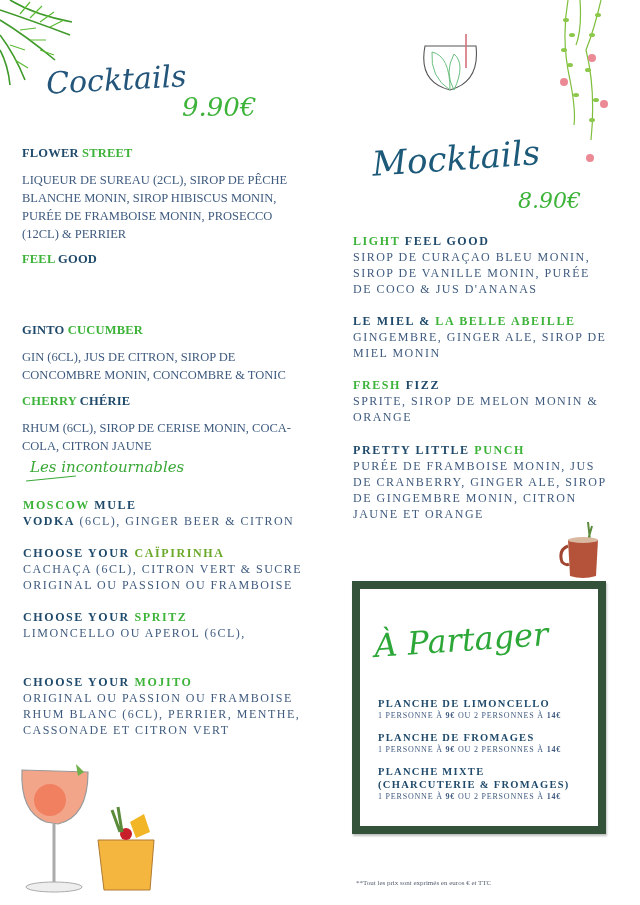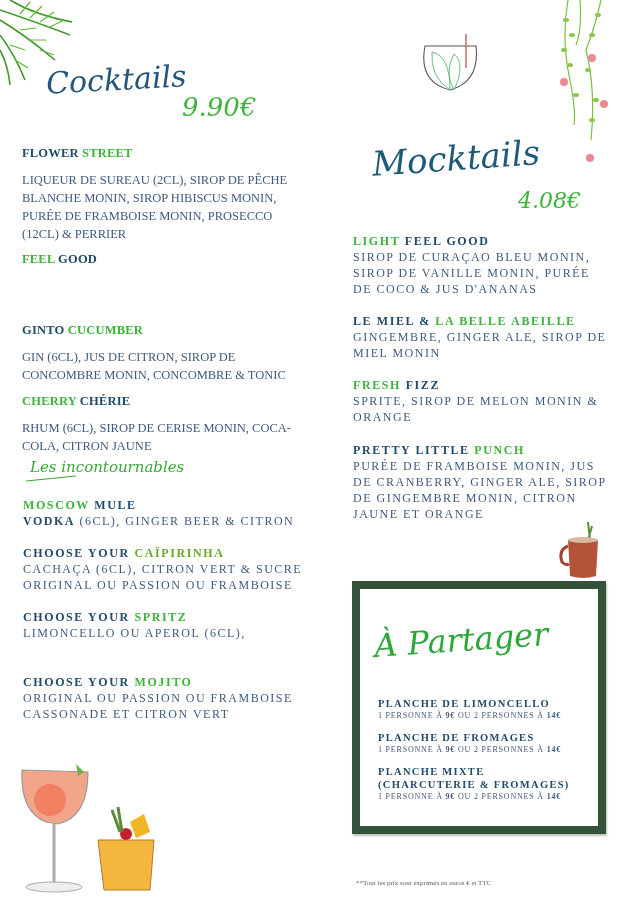--- a/index.html
+++ b/index.html
@@ -91,20 +91,21 @@
 <div class="tr-item" style="left:23px;top:609px">
   <div class="tr-title"><span class="navy">CHOOSE YOUR</span> <span class="green">SPRITZ</span></div>
   <div class="tr-desc">
       <div>LIMONCELLO OU APEROL (6CL),</div>
     </div>
 </div>
 <div class="tr-item" style="left:23px;top:674px">
   <div class="tr-title"><span class="navy">CHOOSE YOUR</span> <span class="green">MOJITO</span></div>
   <div class="tr-desc">
       <div>ORIGINAL OU PASSION OU FRAMBOISE</div>
+      <div>RHUM BLANC (6CL), PERRIER, MENTHE,</div>
       <div>CASSONADE ET CITRON VERT</div>
     </div>
 </div>
 
 <svg class="abs" style="left:18px;top:762px" width="140" height="135" viewBox="0 0 140 135">
   <path d="M4 8 Q2 50 28 60 L40 62 Q70 55 70 10 Z" fill="#f3a58a" stroke="#9a9a9a" stroke-width="1.2"></path>
   <circle cx="32" cy="38" r="16" fill="#f07050" opacity="0.7"></circle>
   <path d="M58 2 L66 10 L60 14 Z" fill="#6fb04a"></path>
   <line x1="36" y1="62" x2="36" y2="122" stroke="#aaaaaa" stroke-width="3"></line>
   <ellipse cx="36" cy="125" rx="28" ry="5" fill="#eeeeee" stroke="#aaaaaa"></ellipse>
@@ -141,21 +142,21 @@
   </g>
   <g fill="#eb8a95">
     <circle cx="8" cy="82" r="4"></circle>
       <circle cx="36" cy="58" r="4"></circle>
       <circle cx="48" cy="104" r="4"></circle>
       <circle cx="34" cy="158" r="4"></circle>
   </g>
 </svg>
 
 <div class="abs script" style="left:372px;top:138px;font-size:34px;color:#1d5a7a;transform:rotate(-4deg);">Mocktails</div>
-<div class="abs script green" style="left:518px;top:188px;font-size:22px;">4.08€</div>
+<div class="abs script green" style="left:518px;top:188px;font-size:22px;">8.90€</div>
 
 <div class="tr-item" style="left:353px;top:233px;width:290px">
   <div class="tr-title"><span class="green">LIGHT</span> <span class="navy">FEEL GOOD</span></div>
   <div class="tr-desc">
       <div>SIROP DE CURAÇAO BLEU MONIN,</div>
       <div>SIROP DE VANILLE MONIN, PURÉE</div>
       <div>DE COCO &amp; JUS D'ANANAS</div>
     </div>
 </div>
 <div class="tr-item" style="left:353px;top:313px;width:290px">

